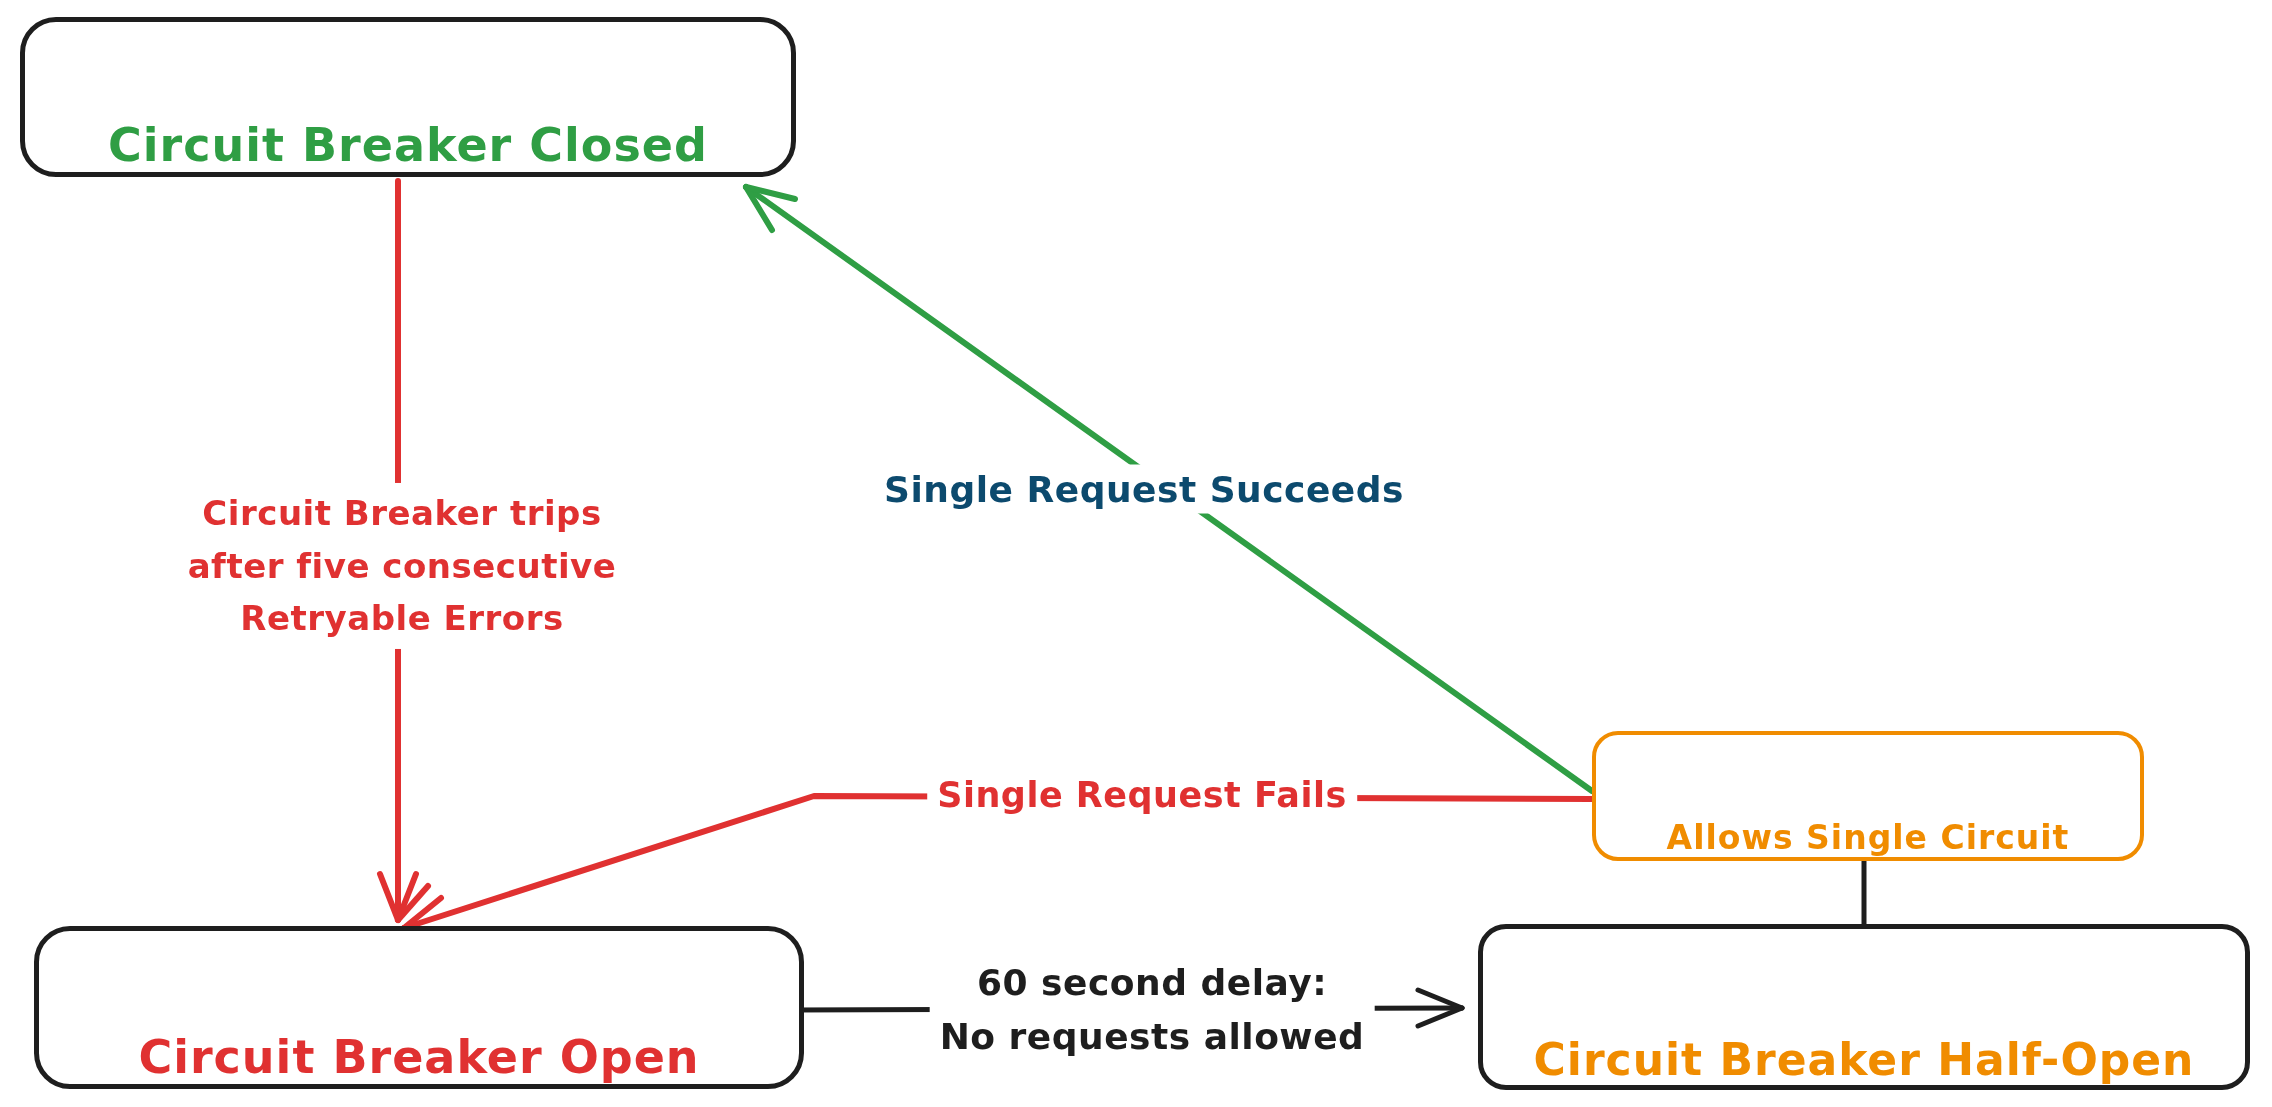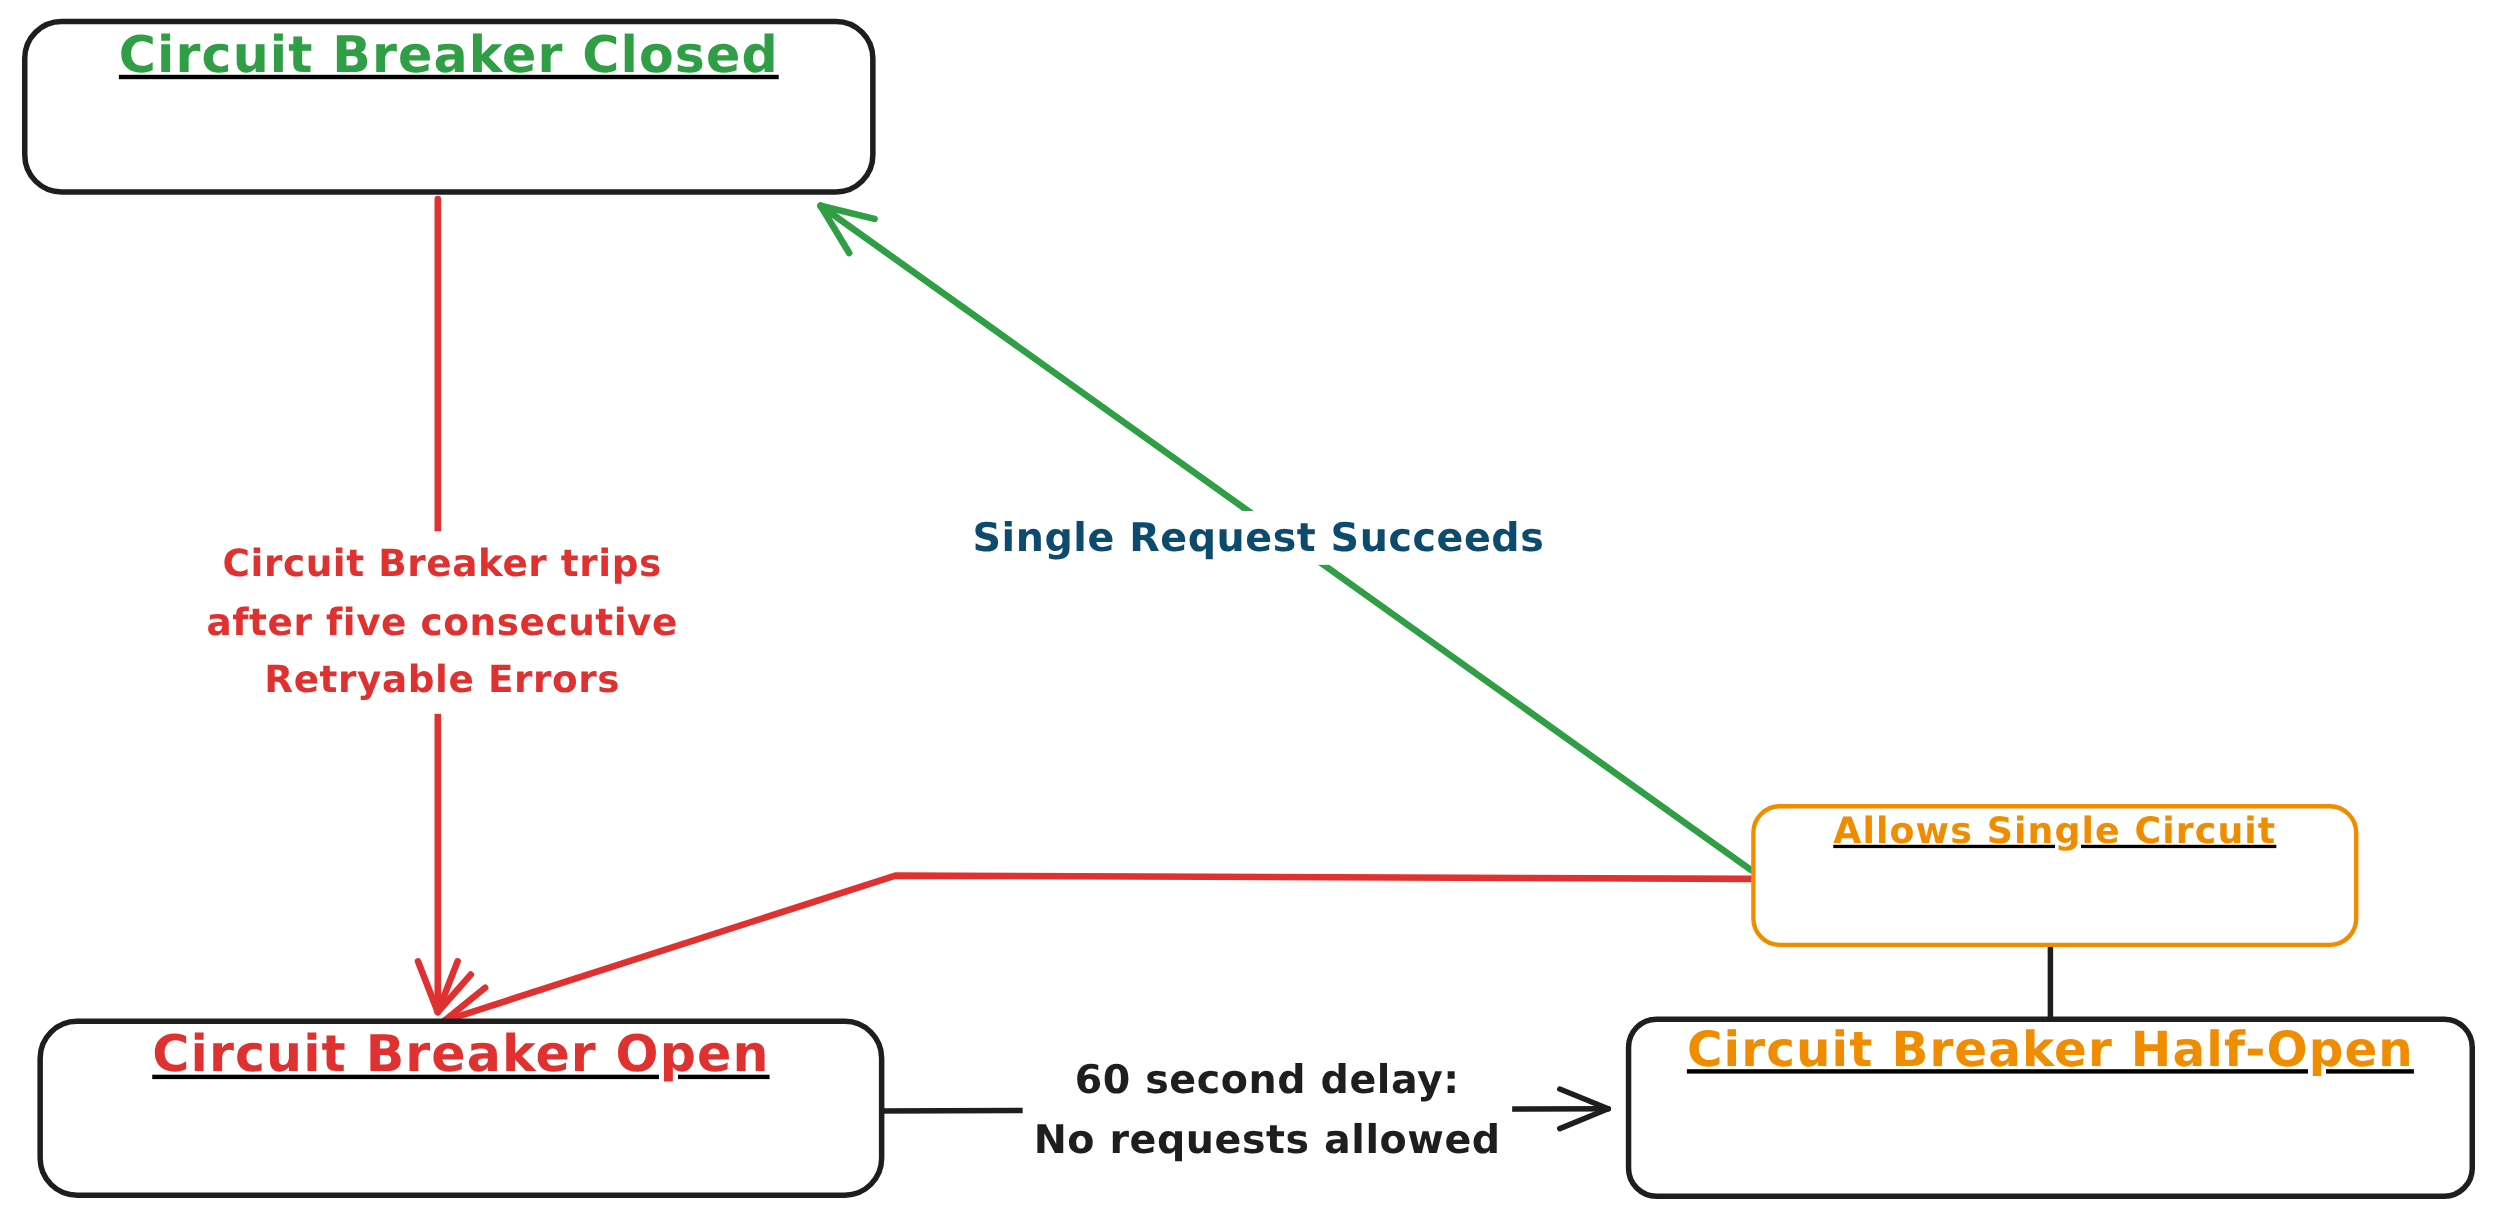--- a/index.html
+++ b/index.html
@@ -18,26 +18,25 @@
   .edges-svg {
     position: absolute;
     left: 0; top: 0;
     width: 2272px;
     height: 1107px;
     z-index: 1;
   }
   .node {
     position: absolute;
     display: flex;
-    align-items: flex-start;
+    align-items: flex-end;
     justify-content: center;
     background: #ffffff;
     z-index: 2;
     box-sizing: border-box;
-    text-decoration: underline;
   }
   .node-label {
     font-weight: 600;
     letter-spacing: 1px;
     white-space: nowrap;
   }
   .node-closed {
     left: 20px; top: 17px; width: 776px; height: 160px;
     border: 5px solid #1e1e1e; border-radius: 36px;
   }
@@ -141,19 +140,20 @@
   </div>
 
   <div class="edge-label label-trip">
     <span class="line">Circuit Breaker trips</span>
     <span class="line">after five consecutive</span>
     <span class="line">Retryable Errors</span>
   </div>
 
   <div class="edge-label label-succeeds">Single Request Succeeds</div>
 
+  <div class="edge-label label-fails">Single Request Fails</div>
 
   <div class="edge-label label-delay">
     <span class="line">60 second delay:</span>
     <span class="line">No requests allowed</span>
   </div>
 
 </div>
 
 </body></html>

